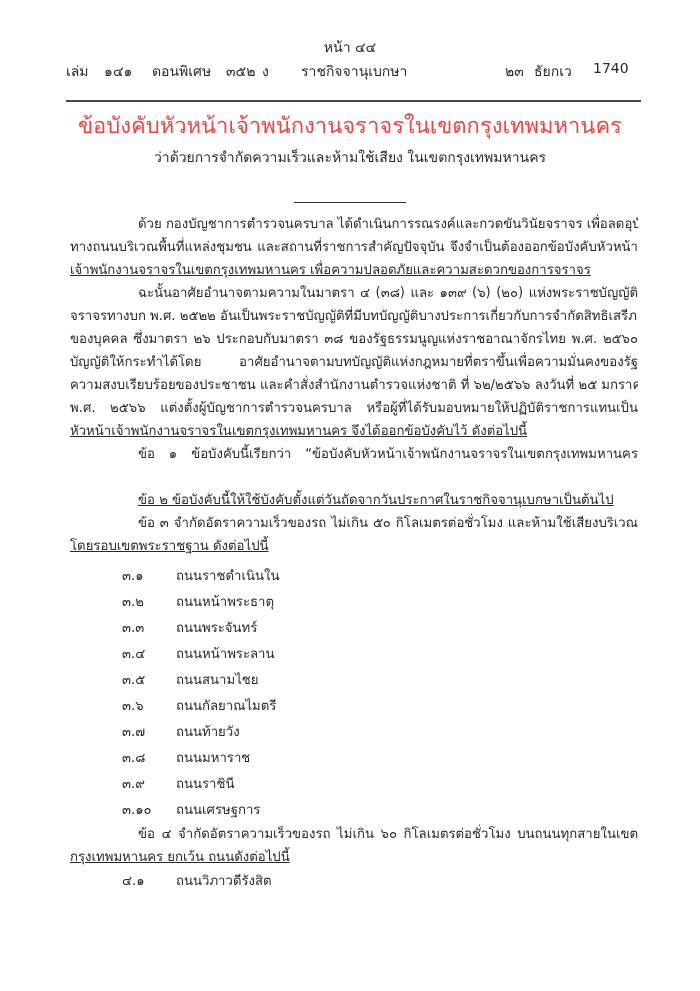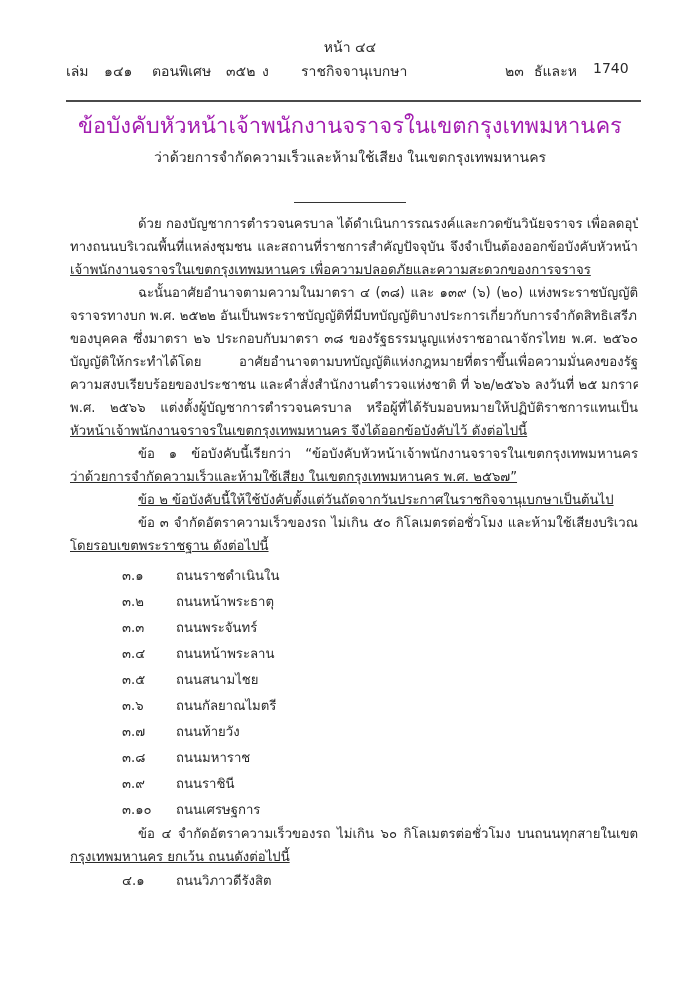--- a/index.html
+++ b/index.html
@@ -6,21 +6,21 @@
   body {
     width: 700px; height: 991px; position: relative; overflow: hidden;
     font-family: "DejaVu Sans", "Liberation Sans", sans-serif;
     color: #2a2a2a;
   }
   .page { position: absolute; left: 0; top: 0; width: 576px; height: 991px; }
   .abs { position: absolute; white-space: nowrap; }
   .pageno { left: 0; width: 700px; text-align: center; top: 36px; font-size: 14px; }
   .hdr { top: 60px; font-size: 14px; }
   .hdr-rule { position: absolute; left: 66px; width: 575px; top: 100px; height: 2px; background: #4a4a4a; }
-  .title { left: 0; width: 700px; text-align: center; top: 108px; font-size: 22px; color: #a21caf; }
+  .title { left: 0; width: 700px; text-align: center; top: 108px; font-size: 22px; color: #ef4444; }
   .subtitle { left: 0; width: 700px; text-align: center; top: 146px; font-size: 14px; }
   .year { left: 0; width: 700px; text-align: center; top: 170px; font-size: 13px; }
   .short-rule { position: absolute; left: 294px; width: 112px; top: 202px; height: 1px; background: #333; }
   .body-text { position: absolute; left: 70px; width: 568px; font-size: 13.2px; line-height: 23px; }
   .line { display: block; white-space: nowrap; overflow: hidden; text-align: justify; text-align-last: justify; height: 23px; }
   .line.last { text-align-last: left; text-decoration: underline; }
   .indent { padding-left: 68px; }
   .li { position: absolute; font-size: 13.2px; white-space: nowrap; }
   .li .num { display: inline-block; width: 46px; text-align: left; margin-right: 8px; }
 </style>
@@ -32,21 +32,21 @@
   <div class="abs pageno">หน้า ๔๔</div>
 
   <div>
     <span class="abs hdr" style="left:66px">เล่ม</span>
     <span class="abs hdr" style="left:104px">๑๔๑</span>
     <span class="abs hdr" style="left:152px">ตอนพิเศษ</span>
     <span class="abs hdr" style="left:226px">๓๕๒</span>
     <span class="abs hdr" style="left:262px">ง</span>
     <span class="abs hdr" style="left:301px">ราชกิจจานุเบกษา</span>
     <span class="abs hdr" style="left:505px">๒๓</span>
-    <span class="abs hdr" style="left:534px">ธัและห</span>
+    <span class="abs hdr" style="left:534px">ธัยกเว</span>
     <span class="abs hdr" style="left:593px">1740</span>
   </div>
   <div class="hdr-rule"></div>
 
   <div class="abs title">ข้อบังคับหัวหน้าเจ้าพนักงานจราจรในเขตกรุงเทพมหานคร</div>
   <div class="abs subtitle">ว่าด้วยการจำกัดความเร็วและห้ามใช้เสียง ในเขตกรุงเทพมหานคร</div>
   <div class="short-rule"></div>
 
   <div class="body-text" style="top:212px">
     <span class="line indent">ด้วย กองบัญชาการตำรวจนครบาล ได้ดำเนินการรณรงค์และกวดขันวินัยจราจร เพื่อลดอุบัติเหตุ</span>
@@ -59,21 +59,20 @@
     <span class="line">จราจรทางบก พ.ศ. ๒๕๒๒ อันเป็นพระราชบัญญัติที่มีบทบัญญัติบางประการเกี่ยวกับการจำกัดสิทธิเสรีภาพ</span>
     <span class="line">ของบุคคล ซึ่งมาตรา ๒๖ ประกอบกับมาตรา ๓๘ ของรัฐธรรมนูญแห่งราชอาณาจักรไทย พ.ศ. ๒๕๖๐</span>
     <span class="line">บัญญัติให้กระทำได้โดย อาศัยอำนาจตามบทบัญญัติแห่งกฎหมายที่ตราขึ้นเพื่อความมั่นคงของรัฐ</span>
     <span class="line">ความสงบเรียบร้อยของประชาชน และคำสั่งสำนักงานตำรวจแห่งชาติ ที่ ๖๒/๒๕๖๖ ลงวันที่ ๒๕ มกราคม</span>
     <span class="line">พ.ศ. ๒๕๖๖ แต่งตั้งผู้บัญชาการตำรวจนครบาล หรือผู้ที่ได้รับมอบหมายให้ปฏิบัติราชการแทนเป็น</span>
     <span class="line last">หัวหน้าเจ้าพนักงานจราจรในเขตกรุงเทพมหานคร จึงได้ออกข้อบังคับไว้ ดังต่อไปนี้</span>
   </div>
 
   <div class="body-text" style="top:442px">
     <span class="line indent">ข้อ ๑ ข้อบังคับนี้เรียกว่า “ข้อบังคับหัวหน้าเจ้าพนักงานจราจรในเขตกรุงเทพมหานคร</span>
-    <span class="line last">ว่าด้วยการจำกัดความเร็วและห้ามใช้เสียง ในเขตกรุงเทพมหานคร พ.ศ. ๒๕๖๗”</span>
   </div>
 
   <div class="body-text" style="top:488px">
     <span class="line indent last">ข้อ ๒ ข้อบังคับนี้ให้ใช้บังคับตั้งแต่วันถัดจากวันประกาศในราชกิจจานุเบกษาเป็นต้นไป</span>
   </div>
 
   <div class="body-text" style="top:511px">
     <span class="line indent">ข้อ ๓ จำกัดอัตราความเร็วของรถ ไม่เกิน ๕๐ กิโลเมตรต่อชั่วโมง และห้ามใช้เสียงบริเวณ</span>
     <span class="line last">โดยรอบเขตพระราชฐาน ดังต่อไปนี้</span>
   </div>

